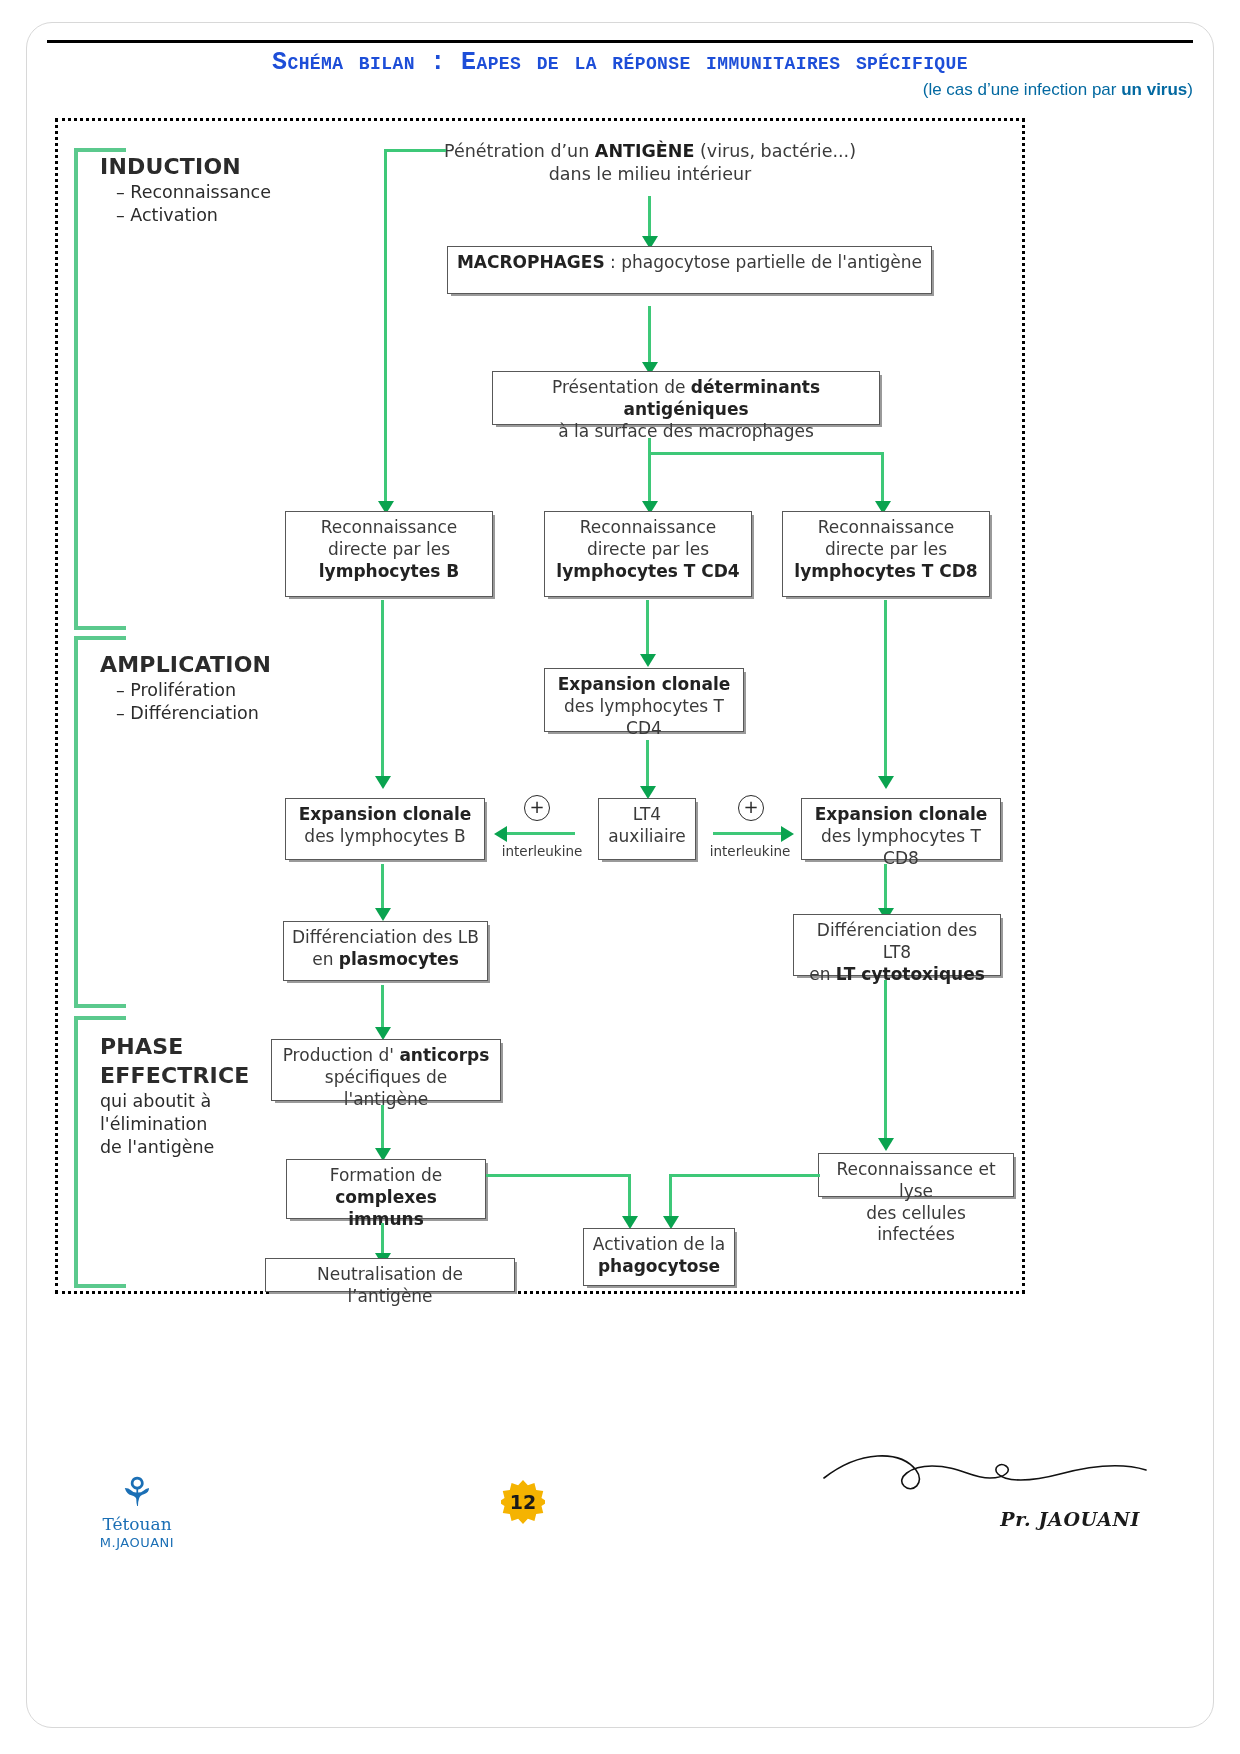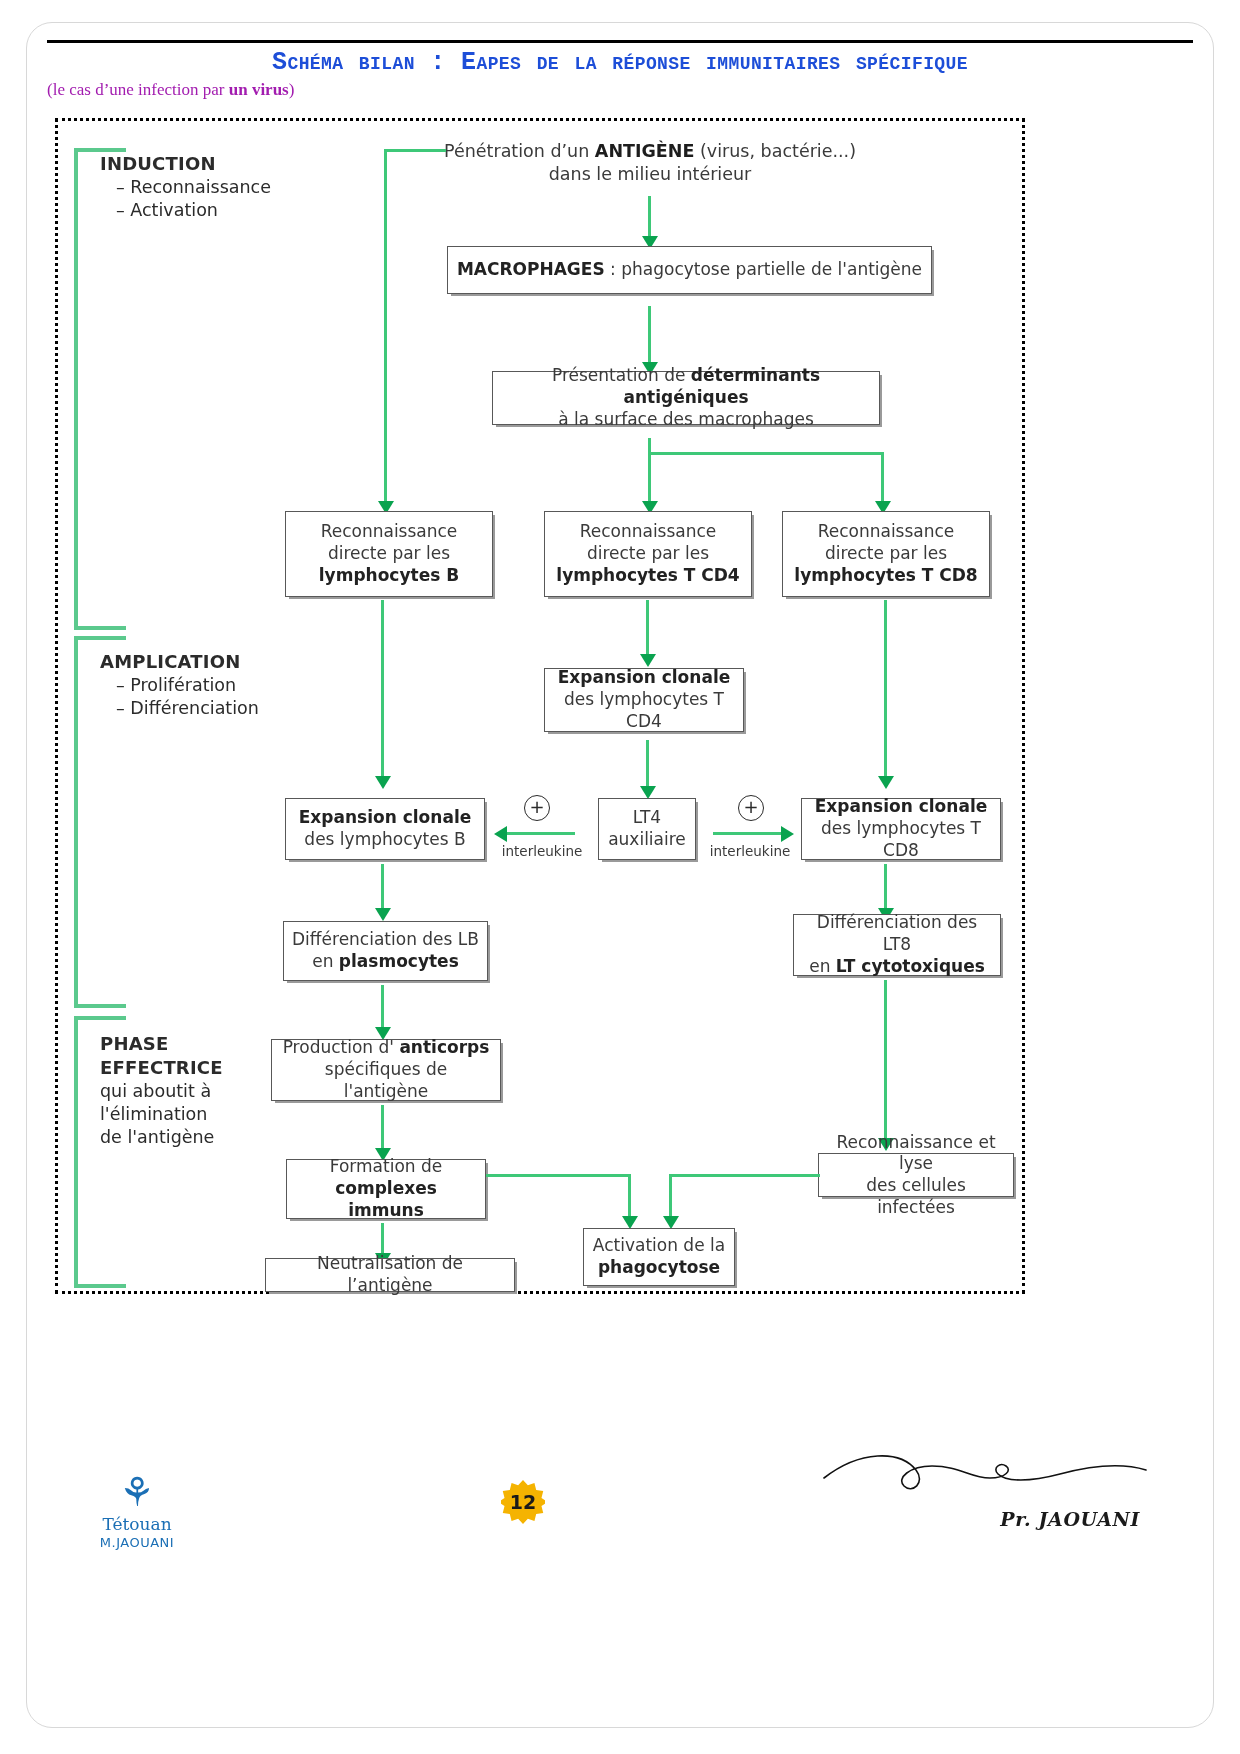--- a/index.html
+++ b/index.html
@@ -18,49 +18,49 @@
   .title-rule{
     position:absolute;left:47px;top:40px;width:1146px;height:3px;background:#000;
   }
   .doc-title{
     position:absolute;left:47px;top:48px;width:1146px;text-align:center;
     font-family:Liberation Mono, monospace;
     font-weight:bold;color:#1d4ed8;font-size:25px;letter-spacing:.4px;
     font-variant:small-caps;
   }
   .doc-subtitle{
-    position:absolute;left:47px;top:80px;width:1146px;text-align:left;
-    font-family:Liberation Serif, serif;
-    color:#a21caf;font-size:17px;
+    position:absolute;left:47px;top:80px;width:1146px;text-align:right;
+    font-family:Liberation Sans, sans-serif;
+    color:#0369a1;font-size:17px;
   }
   .doc-subtitle b{font-weight:bold;}
 
   
   .diagram{
     position:absolute;left:55px;top:118px;width:970px;height:1176px;
     border:3px dotted #000;box-sizing:border-box;
   }
 
   
   .bracket{position:absolute;border-color:#5bc98d;border-style:solid;border-width:0;}
   .bk-left{border-left-width:4px;}
   .bk-top{border-top-width:4px;}
   .bk-bottom{border-bottom-width:4px;}
 
   .phase-label{position:absolute;color:#2b2b2b;line-height:1.32;}
-  .phase-label .ph-head{font-weight:bold;font-size:18px;letter-spacing:.2px;}
+  .phase-label .ph-head{font-weight:bold;font-size:22px;letter-spacing:.2px;}
   .phase-label .ph-sub{font-size:17.5px;padding-left:16px;}
   .phase-label .ph-plain{font-size:17.5px;}
 
   
   .box{
     position:absolute;box-sizing:border-box;
     border:1.4px solid #585858;background:#fff;
     box-shadow:3px 3px 0 -1px #9a9a9a;
-    display:flex;align-items:center;justify-content:center;
+    display:flex;align-items:flex-start;justify-content:center;
     text-align:center;line-height:1.28;color:#3a3a3a;
     font-size:17px;padding:5px 8px;
   }
   .box b{font-weight:bold;color:#222;}
   .box-inner{width:100%;}
 
   
   .freetext{
     position:absolute;text-align:center;font-size:17.5px;color:#3a3a3a;line-height:1.32;
   }

